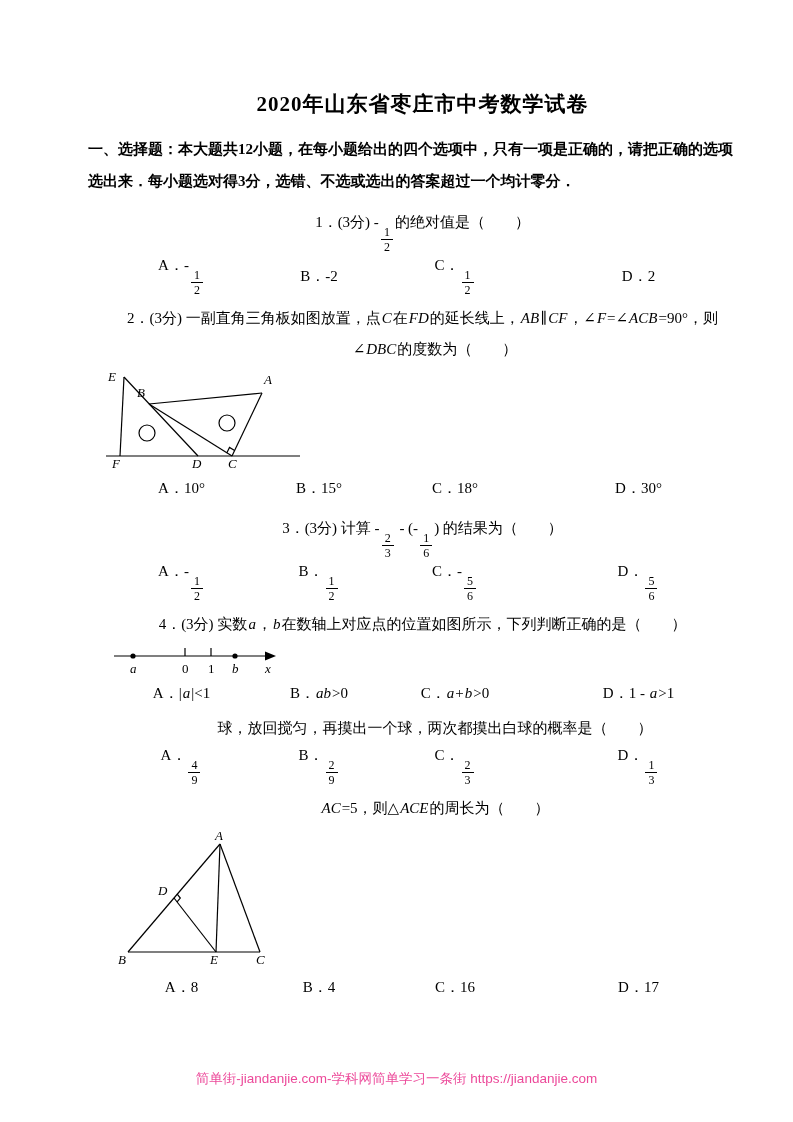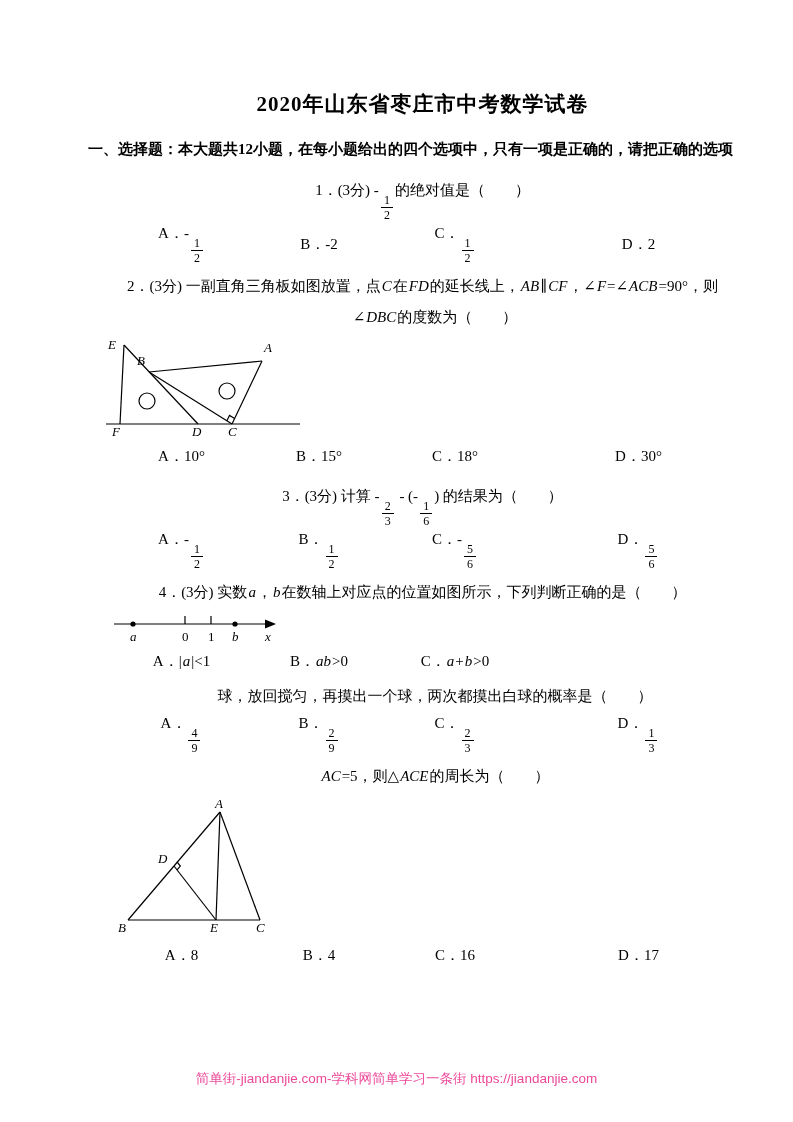--- a/index.html
+++ b/index.html
@@ -33,20 +33,21 @@
 </style>
 </head>
 <body>
 
 <div class="page">
 
   <div class="title">2020年山东省枣庄市中考数学试卷</div>
 
   <div class="intro">
     <div class="intro-line">一、选择题：本大题共12小题，在每小题给出的四个选项中，只有一项是正确的，请把正确的选项</div>
+    <div class="intro-line">选出来．每小题选对得3分，选错、不选或选出的答案超过一个均计零分．</div>
   </div>
 
   <div class="question">
     <div class="stem-line tall">1．(3分) -<span class="frac">
           <span class="fnum">1</span>
           <span class="fden">2</span>
         </span>的绝对值是（　　）</div>
     <div class="options tall">
       <span class="opt">A．-<span class="frac">
             <span class="fnum">1</span>
@@ -137,20 +138,21 @@
         <text class="num-label" x="72" y="29">0</text>
         <text class="num-label" x="98" y="29">1</text>
         <text x="122" y="29">b</text>
         <text x="155" y="29">x</text>
       </g>
     </svg>
     <div class="options">
       <span class="opt">A．|<span class="var">a</span>|&lt;1</span>
       <span class="opt">B．<span class="var">ab</span>&gt;0</span>
       <span class="opt">C．<span class="var">a</span>+<span class="var">b</span>&gt;0</span>
+      <span class="opt">D．1 - <span class="var">a</span>&gt;1</span>
     </div>
   </div>
 
   <div class="question">
     <div class="stem-line cont">球，放回搅匀，再摸出一个球，两次都摸出白球的概率是（　　）</div>
     <div class="options tall">
       <span class="opt">A．<span class="frac">
             <span class="fnum">4</span>
             <span class="fden">9</span>
           </span></span>

